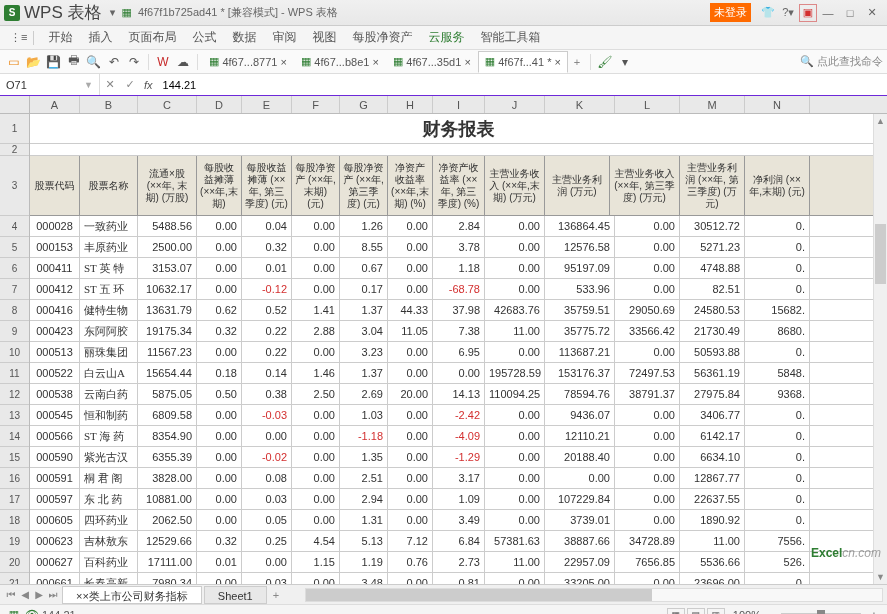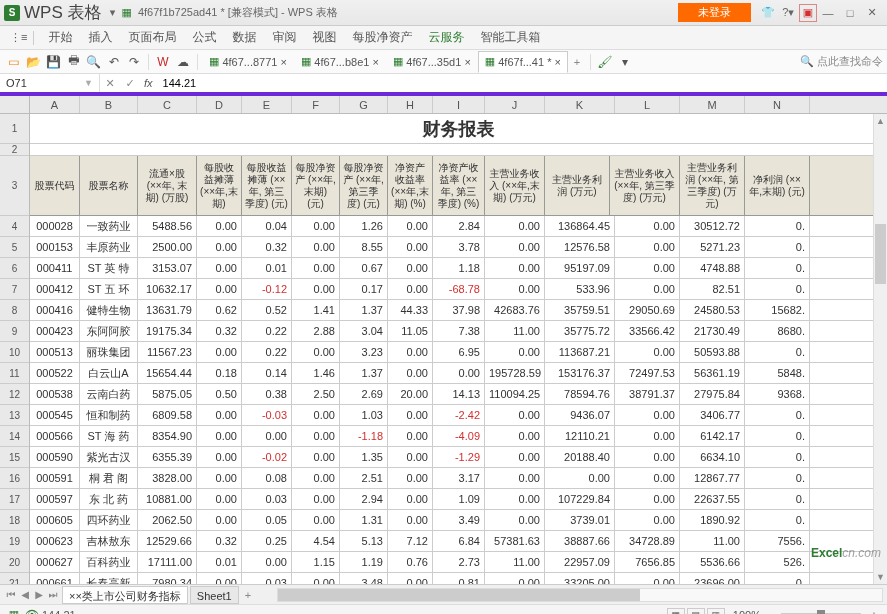--- a/index.html
+++ b/index.html
@@ -6,21 +6,21 @@
 body { background: #fff; font-size: 11px; color: #333; overflow: hidden; width: 887px; height: 614px; }
 
 
 .titlebar { height: 26px; background: linear-gradient(#f0f0f0,#e8e8e8); display: flex; align-items: center; padding: 0 4px; border-bottom: 1px solid #ccc; }
 .titlebar .logo { width: 16px; height: 16px; background: #2e7d32; color: #fff; font-size: 10px; display: flex; align-items: center; justify-content: center; border-radius: 2px; margin-right: 4px; font-weight: bold; }
 .titlebar .apptitle { font-size: 17px; color: #444; }
 .titlebar .tb-icon { width: 18px; height: 18px; margin-left: 2px; display: flex; align-items: center; justify-content: center; font-size: 11px; color: #666; cursor: pointer; }
 .titlebar .center { flex: 1; color: #666; font-size: 11px; }
 .titlebar .doc-icon { color: #2e7d32; margin-right: 3px; }
 .titlebar .right { display: flex; align-items: center; }
-.titlebar .nologin { background: #ff6a00; color: #fff; padding: 2px 20px; font-size: 11px; margin-right: 6px; }
+.titlebar .nologin { background: #ff6a00; color: #fff; padding: 2px 4px; font-size: 11px; margin-right: 6px; }
 .titlebar .winbtn { width: 22px; height: 18px; display: flex; align-items: center; justify-content: center; color: #666; cursor: pointer; }
 
 
 .menubar { height: 24px; background: #f5f5f5; display: flex; align-items: center; padding: 0 10px; border-bottom: 1px solid #ddd; color: #555; }
 .menubar .menu-sep { width: 1px; height: 14px; background: #ccc; margin: 0 6px; }
 .menubar .menu-item { padding: 0 8px; font-size: 12px; cursor: pointer; }
 .menubar .menu-item.active { color: #2e7d32; }
 
 
 .toolbar { height: 24px; background: #fafafa; display: flex; align-items: center; padding: 0 4px; border-bottom: 1px solid #ddd; }
@@ -32,21 +32,21 @@
 .toolbar .vsep { width: 1px; height: 16px; background: #ddd; margin: 0 4px; }
 .toolbar .doctab { display: flex; align-items: center; padding: 0 6px; height: 22px; font-size: 11px; color: #555; cursor: pointer; border: 1px solid transparent; }
 .toolbar .doctab .doc-ic { color: #2e7d32; margin-right: 3px; font-size: 11px; }
 .toolbar .doctab.active { background: #fff; border: 1px solid #ccc; border-bottom-color: #fff; }
 .toolbar .plus { width: 18px; text-align: center; color: #888; cursor: pointer; }
 .toolbar .spacer { flex: 1; }
 .toolbar .search { display: flex; align-items: center; color: #888; font-size: 11px; }
 .toolbar .search .mag { margin-right: 3px; }
 
 
-.formulabar { height: 22px; background: #fff; display: flex; align-items: center; border-bottom: 4px solid #6d28d9; }
+.formulabar { height: 22px; background: #fff; display: flex; align-items: center; border-bottom: 1px solid #6d28d9; }
 .formulabar .namebox { width: 100px; padding: 0 6px; border-right: 1px solid #ddd; font-size: 11px; height: 100%; display: flex; align-items: center; }
 .formulabar .namebox .dd { margin-left: auto; color: #aaa; font-size: 9px; }
 .formulabar .fxbtn { width: 20px; height: 20px; display: flex; align-items: center; justify-content: center; color: #888; cursor: pointer; font-size: 11px; }
 .formulabar .fxlabel { font-style: italic; color: #555; padding: 0 4px; }
 .formulabar .fxinput { flex: 1; padding: 0 6px; font-size: 11px; border: none; outline: none; }
 
 
 .gridwrap { position: relative; height: 488px; overflow: hidden; background: #fff; }
 
 
@@ -63,34 +63,34 @@
 .rowheaders .rh.header { height: 60px; line-height: 60px; }
 
 .cells { flex: 1; overflow: hidden; }
 .titlerow { height: 30px; border-bottom: 1px solid #ccc; text-align: center; font-size: 18px; font-weight: bold; line-height: 30px; }
 .blankrow { height: 12px; border-bottom: 1px solid #ccc; }
 .headerrow { height: 60px; display: flex; border-bottom: 1px solid #999; background: #e8e4d8; }
 .headerrow .hc { border-right: 1px solid #999; padding: 2px 3px; font-size: 10px; text-align: center; display: flex; align-items: center; justify-content: center; line-height: 1.2; }
 
 .datarow { height: 21px; display: flex; border-bottom: 1px solid #ccc; }
 .datarow .dc { border-right: 1px solid #ccc; padding: 0 4px; font-size: 11px; line-height: 21px; text-align: right; overflow: hidden; white-space: nowrap; }
-.datarow .dc.txt { text-align: center; }
+.datarow .dc.txt { text-align: left; font-family: Liberation Serif, serif; }
 .datarow .dc.ctr { text-align: center; }
 .datarow .dc.neg { color: #d32f2f; }
 
 
 .cw-A { width: 50px; } .cw-B { width: 58px; } .cw-C { width: 59px; } .cw-D { width: 45px; }
 .cw-E { width: 50px; } .cw-F { width: 48px; } .cw-G { width: 48px; } .cw-H { width: 45px; }
 .cw-I { width: 52px; } .cw-J { width: 60px; } .cw-K { width: 70px; } .cw-L { width: 65px; }
 .cw-M { width: 65px; } .cw-N { width: 65px; }
 
 
 .sheetbar { height: 20px; background: #f0f0f0; border-top: 1px solid #ccc; display: flex; align-items: center; padding: 0 4px; }
 .sheetbar .nav { width: 14px; height: 16px; display: flex; align-items: center; justify-content: center; color: #888; cursor: pointer; font-size: 10px; }
-.sheetbar .stab { padding: 0 6px; height: 18px; line-height: 18px; font-size: 11px; border: 1px solid #ccc; background: #fff; cursor: pointer; margin-left: 2px; }
+.sheetbar .stab { padding: 0 13px; height: 18px; line-height: 18px; font-size: 11px; border: 1px solid #ccc; background: #fff; cursor: pointer; margin-left: 2px; }
 .sheetbar .stab.inactive { background: #e8e8e8; }
 .sheetbar .addsheet { padding: 0 6px; color: #888; cursor: pointer; }
 .sheetbar .hscroll { flex: 1; margin-left: 20px; height: 14px; background: #f8f8f8; border: 1px solid #ddd; position: relative; }
 .sheetbar .hscroll .thumb { position: absolute; left: 0; width: 60%; height: 100%; background: #ccc; }
 
 
 .statusbar { height: 20px; background: #f5f5f5; border-top: 1px solid #ddd; display: flex; align-items: center; padding: 0 6px; font-size: 11px; color: #555; }
 .statusbar .sic { width: 16px; height: 14px; display: flex; align-items: center; justify-content: center; margin-right: 2px; color: #2e7d32; cursor: pointer; }
 .statusbar .right { margin-left: auto; display: flex; align-items: center; }
 .statusbar .viewbtn { width: 18px; height: 14px; border: 1px solid #ccc; margin-left: 2px; cursor: pointer; display: flex; align-items: center; justify-content: center; font-size: 9px; }

